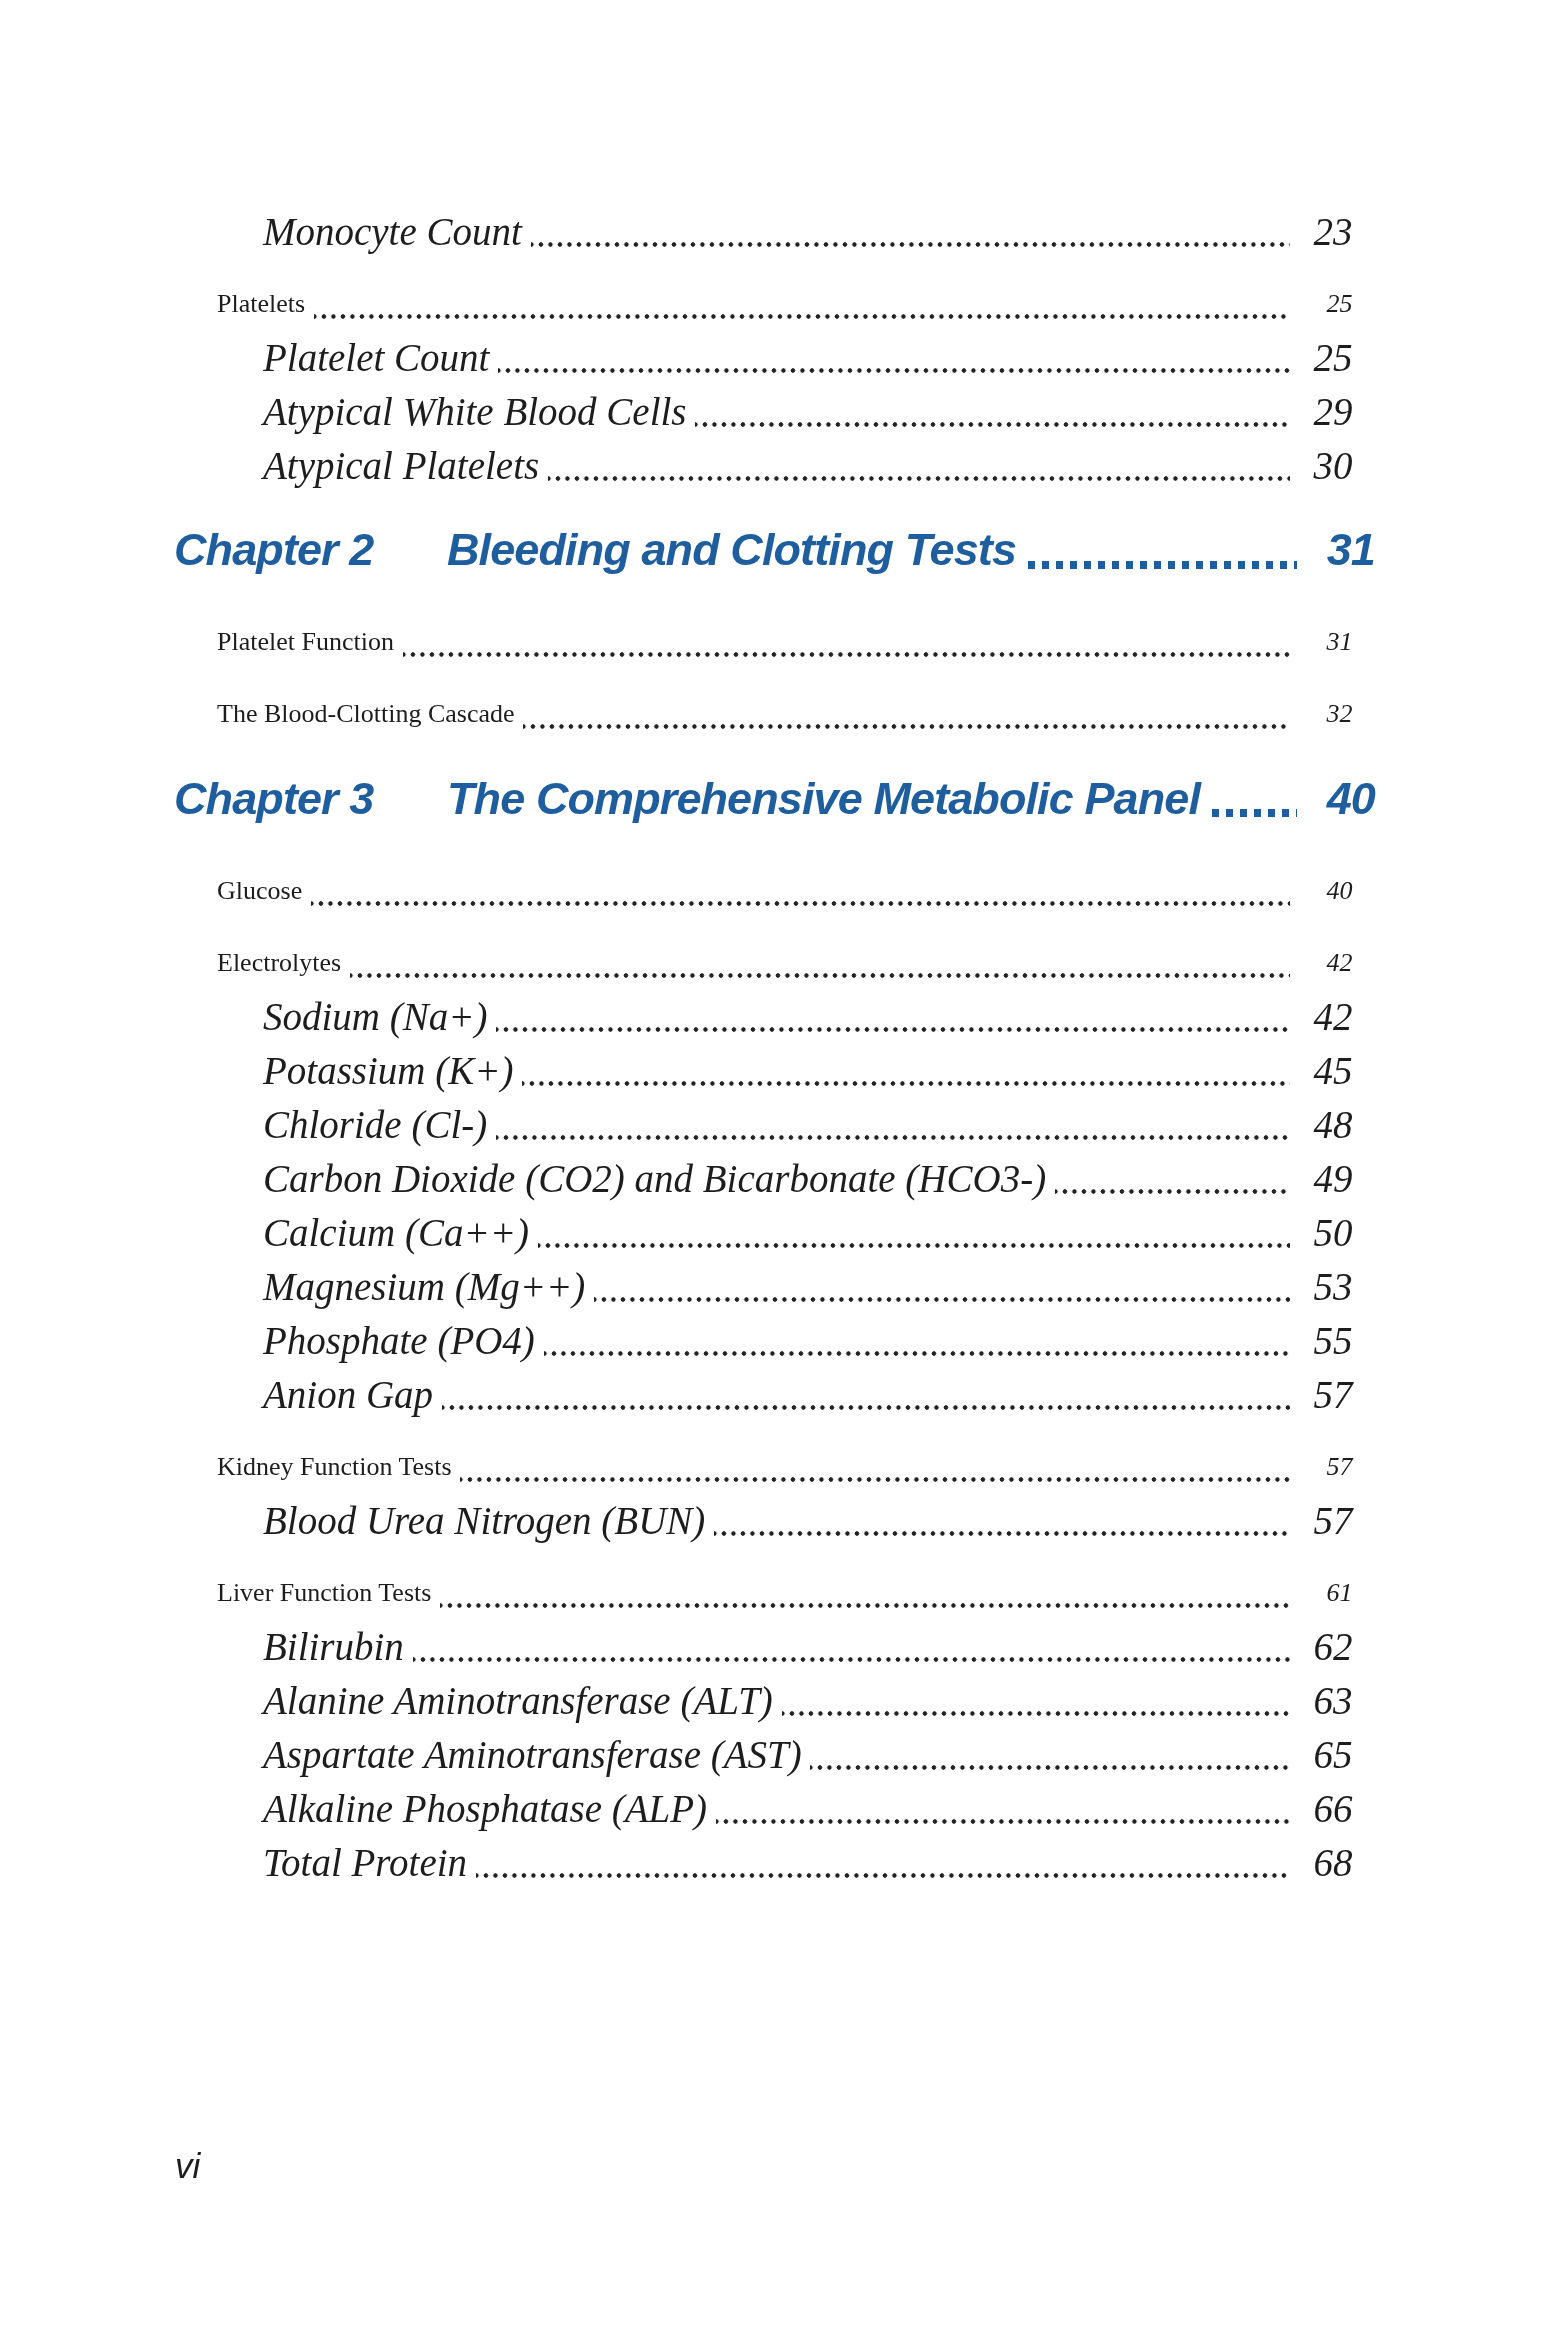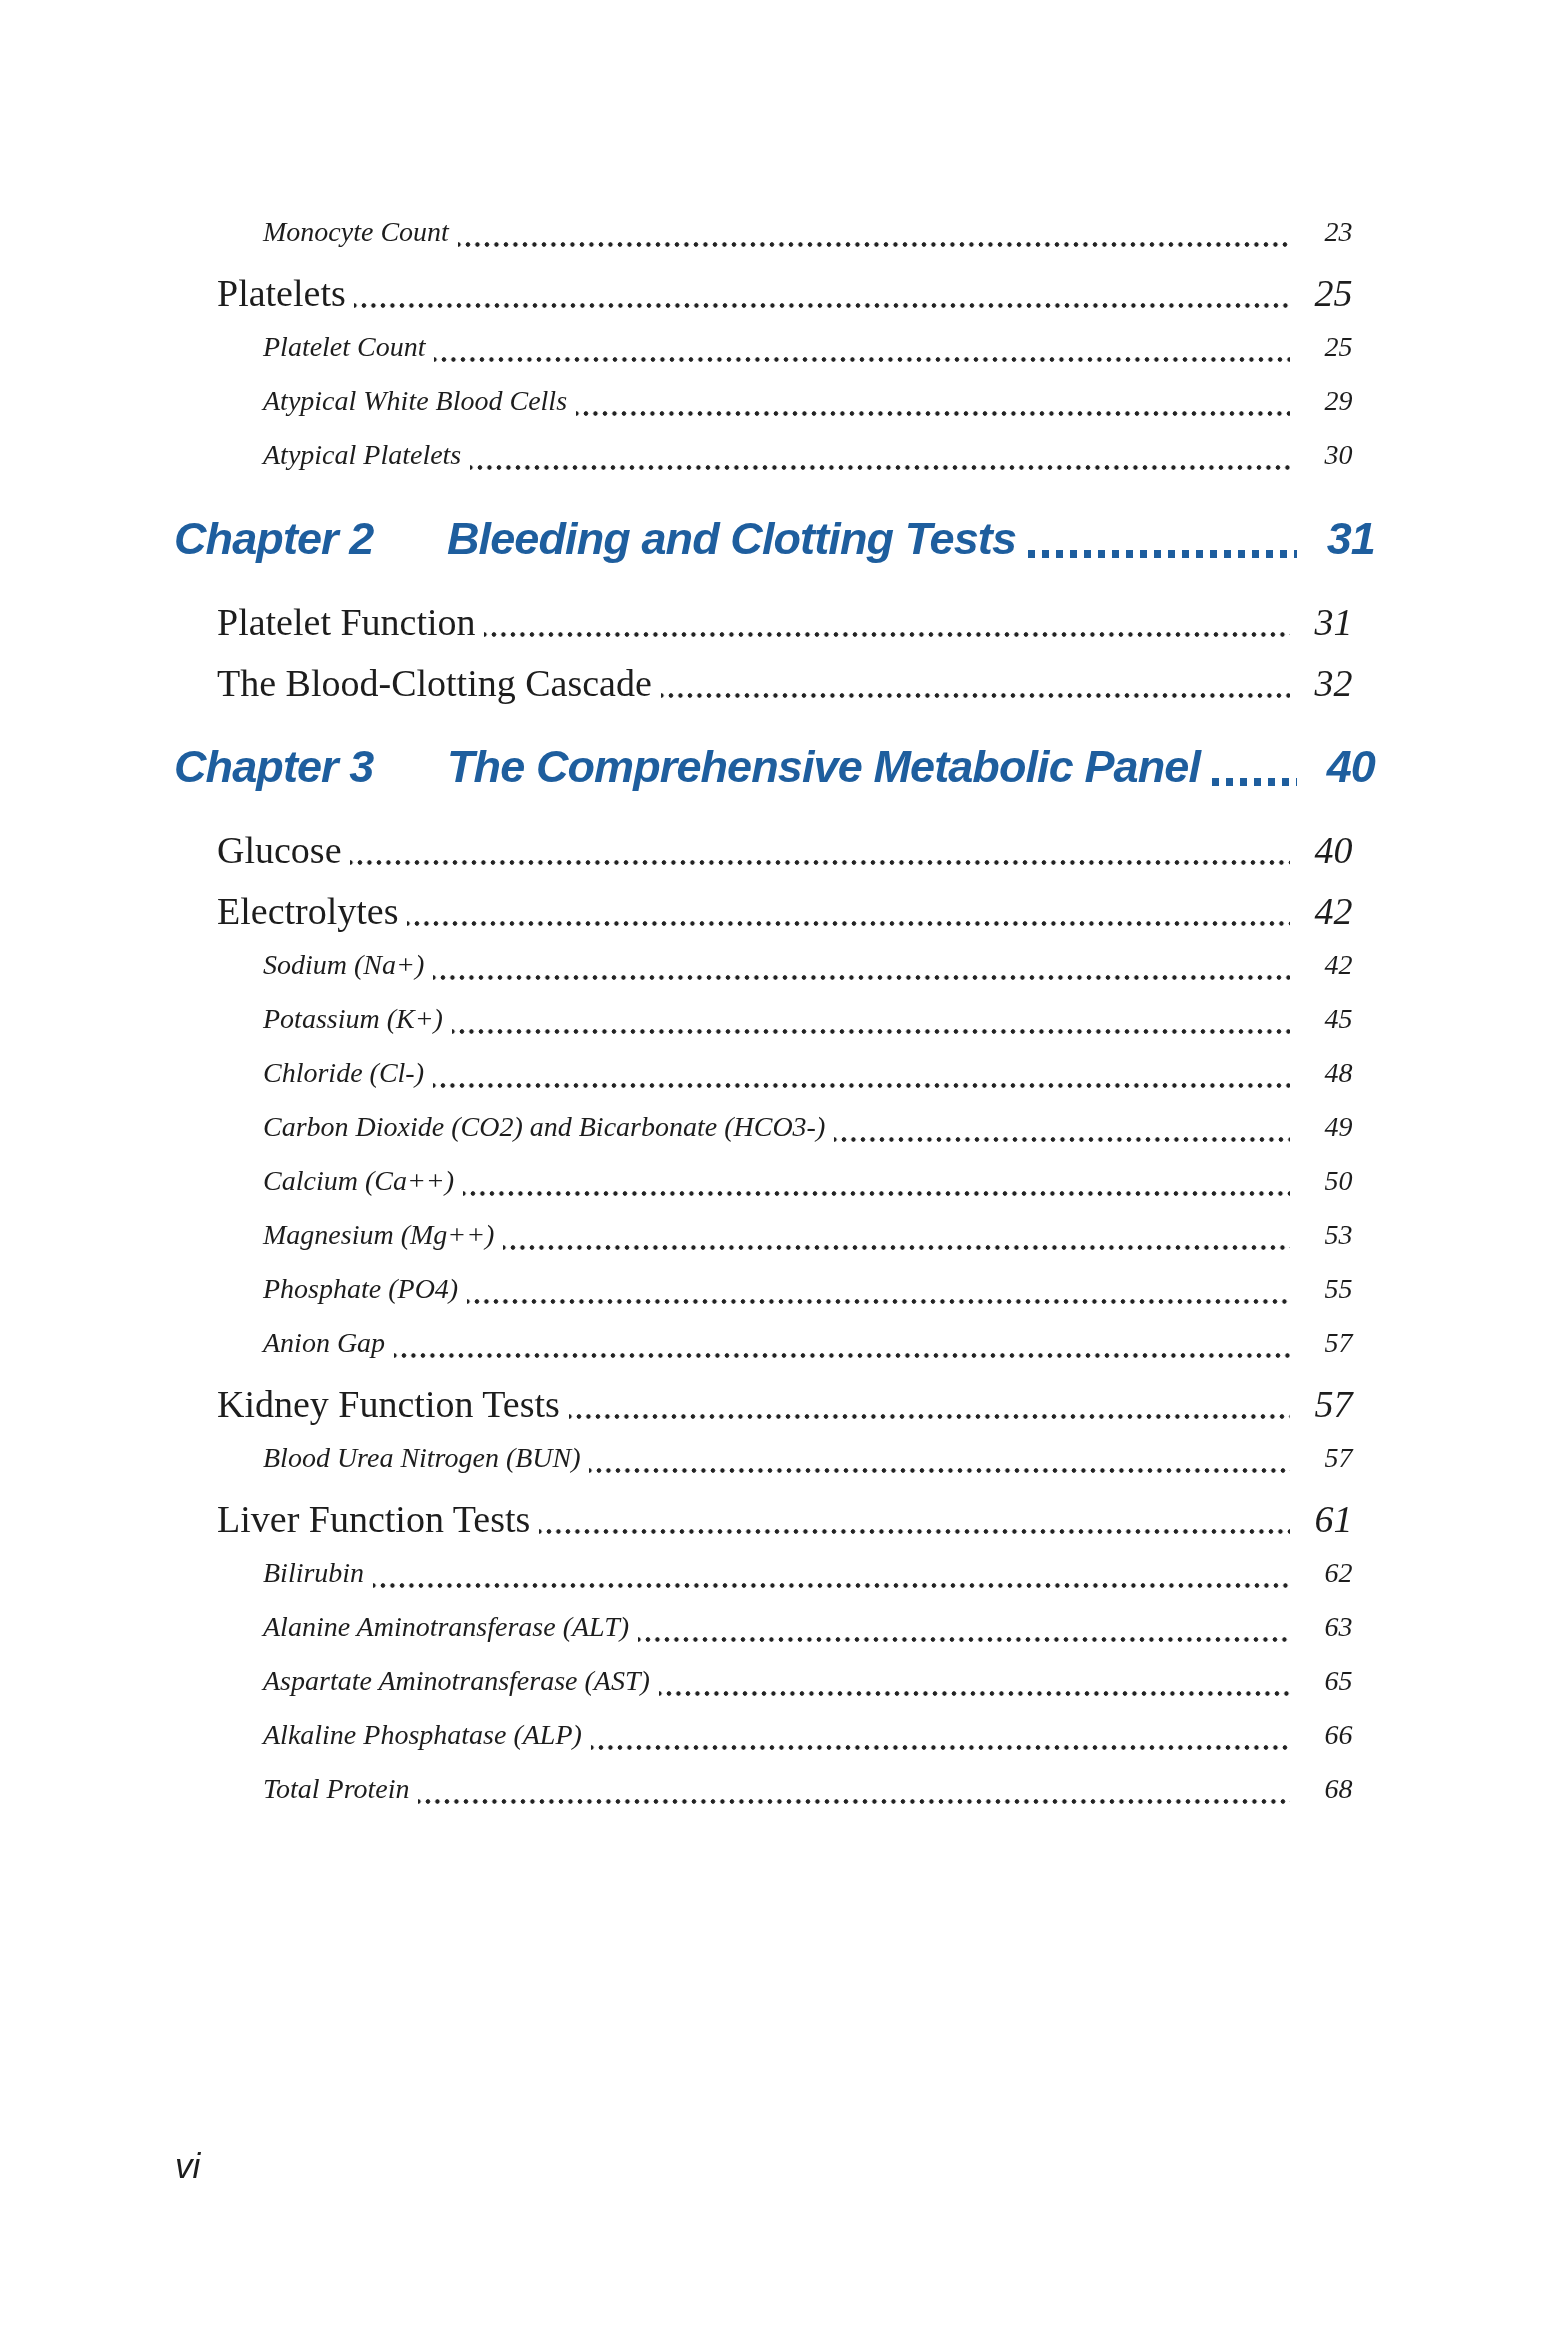--- a/index.html
+++ b/index.html
@@ -44,28 +44,28 @@
   .row .num {
     flex: 0 0 auto;
     min-width: 57px;
     text-align: right;
     font-style: italic;
   }
   
   .row.l1 {
     padding-left: 43px;
     padding-right: 22.6px;
-    margin-top: 7px;
-    font-size: 38px;
+    margin-top: 18px;
+    font-size: 26px;
   }
   
   .row.sub {
     padding-left: 89px;
     padding-right: 22.6px;
-    font-size: 28px;
+    font-size: 39px;
     font-style: italic;
   }
   
   .row.chapter {
     margin-top: 10.4px;
     margin-bottom: 8.7px;
     line-height: 94px;
     font-family: "Liberation Sans", sans-serif;
     font-style: italic;
     font-weight: bold;

